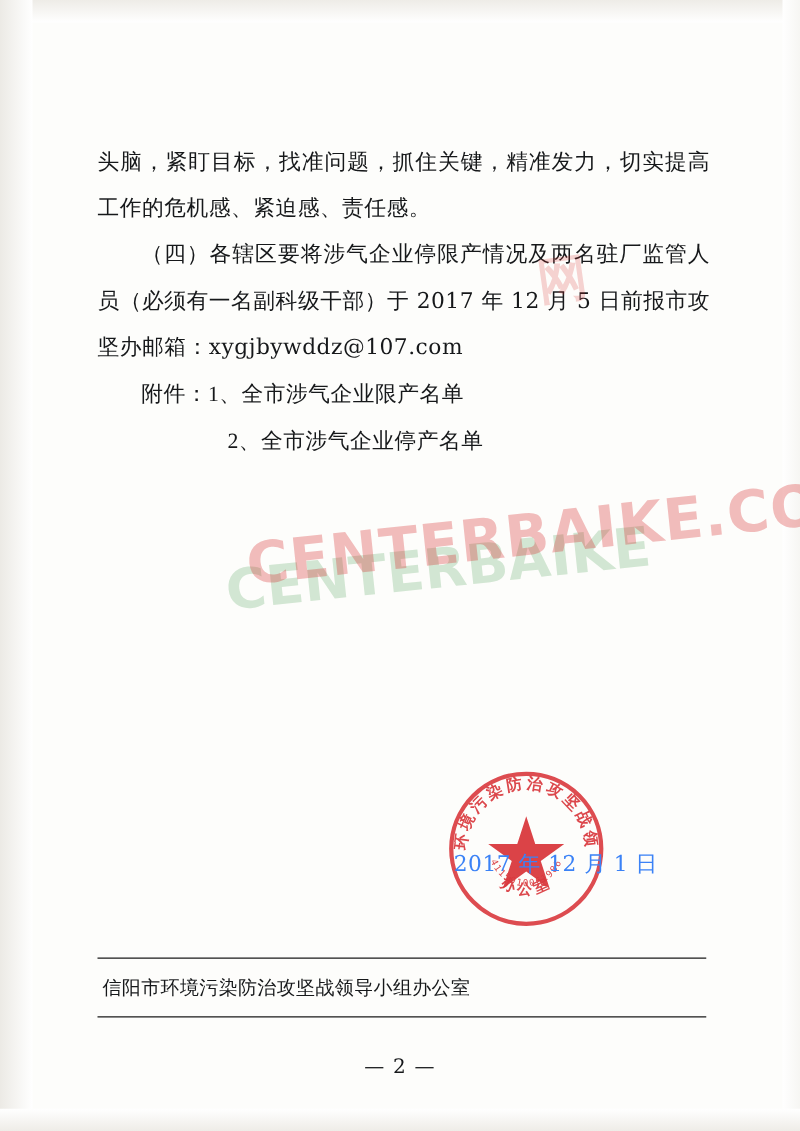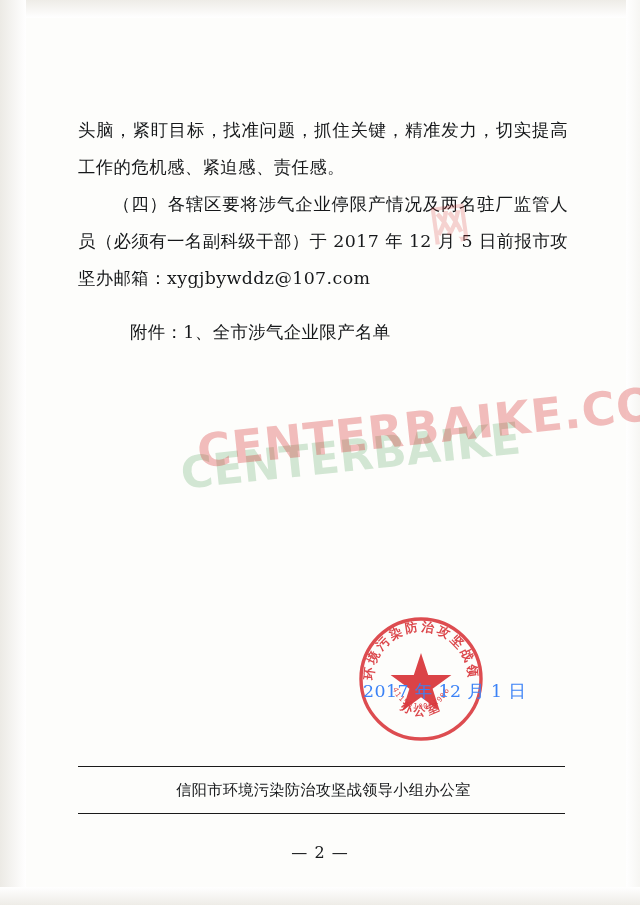--- a/index.html
+++ b/index.html
@@ -40,22 +40,23 @@
     text-indent: 0;
     white-space: normal;
   }
   .para.indent {
     text-indent: 35px;
   }
   .para + .para {
     margin-top: 0;
   }
   .att-lines {
-    margin: 17px;
+    margin: 0;
     padding: 0;
+    font-family: Liberation Serif, serif;
   }
   .att-line-1 { text-indent: 35px; }
   .att-line-2 { text-indent: 104px; }
 
   
   .seal {
     position: absolute;
     left: 355px;
     top: 613px;
     width: 132px;
@@ -89,21 +90,21 @@
   }
   .footer-text {
     position: absolute;
     left: 82px;
     top: 780px;
     width: 483px;
     font-size: 15.2px;
     color: #16181a;
     letter-spacing: 0.3px;
     display: flex;
-    justify-content: center;
+    justify-content: flex-start;
     gap: 28px;
   }
   .page-number {
     position: absolute;
     left: 0;
     top: 843px;
     width: 640px;
     text-align: center;
     font-size: 16px;
     color: #16181a;
@@ -178,20 +179,21 @@
   <div class="edge-top"></div>
   <div class="edge-left"></div>
   <div class="edge-right"></div>
   <div class="edge-bottom"></div>
 
   <div class="doc-body">
     <p class="para">头脑，紧盯目标，找准问题，抓住关键，精准发力，切实提高工作的危机感、紧迫感、责任感。</p>
     <p class="para indent">（四）各辖区要将涉气企业停限产情况及两名驻厂监管人员（必须有一名副科级干部）于 2017 年 12 月 5 日前报市攻坚办邮箱：xygjbywddz@107.com</p>
     <div class="att-lines">
       <p class="para att-line-1">附件：1、全市涉气企业限产名单</p>
+      <p class="para att-line-2">2、全市涉气企业停产名单</p>
     </div>
   </div>
 
   <div class="seal">
     <svg width="132" height="132" viewBox="0 0 132 132" xmlns="http://www.w3.org/2000/svg">
       <defs>
         <path id="arcTop" d="M 18 66 A 48 48 0 0 1 114 66" fill="none"></path>
         <path id="arcBottom" d="M 30 66 A 36 36 0 0 0 102 66" fill="none"></path>
         <path id="arcCode" d="M 36 66 A 30 30 0 0 0 96 66" fill="none"></path>
       </defs>

